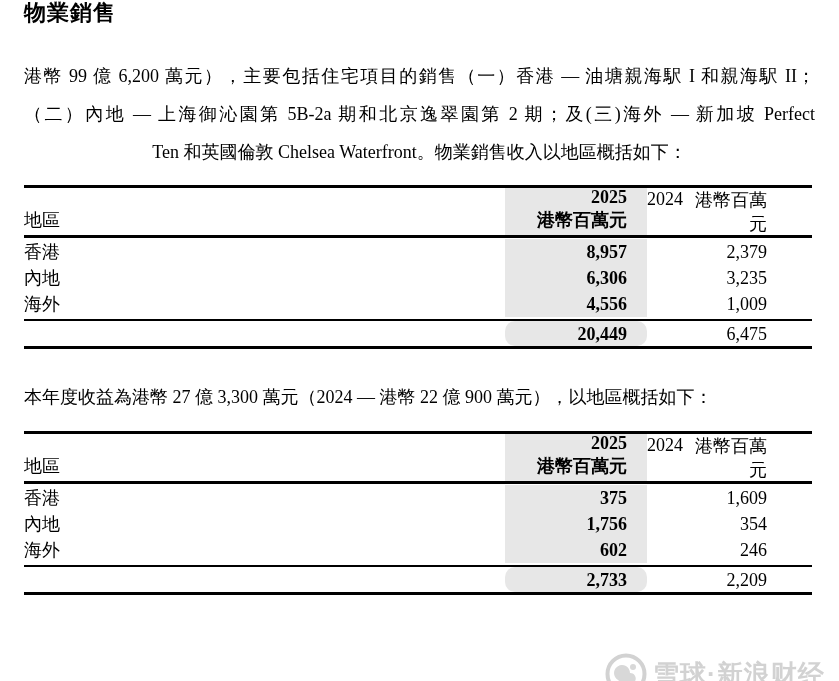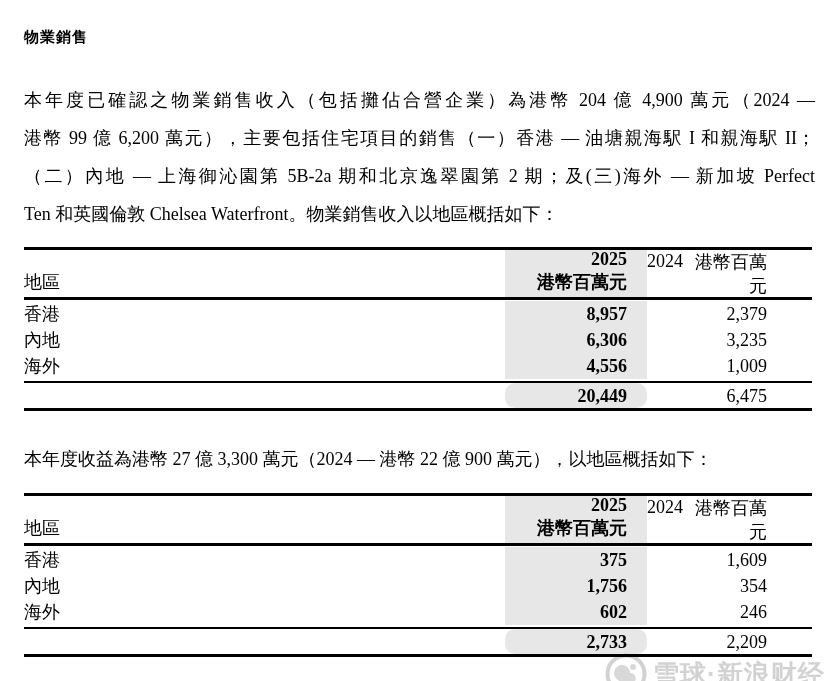--- a/index.html
+++ b/index.html
@@ -12,32 +12,32 @@
   body{
     background:#ffffff;
     color:var(--ink);
     font-family:"Liberation Serif","DejaVu Serif",serif;
     position:relative;
     overflow:hidden;
   }
   .doc{padding:0 24px;width:839px;}
 
   .page-title{
-    margin-top:24px;
     font-family:"Liberation Sans","DejaVu Sans",sans-serif;
     font-weight:700;
-    font-size:15px;
+    font-size:22px;
     line-height:26px;
     letter-spacing:1px;
   }
 
   .para{margin-top:31px;font-size:18px;}
   .para .line{
     line-height:38px;
     white-space:nowrap;
+    text-align:center;
   }
   .para .line.just{
     white-space:normal;
     text-align:justify;
     text-align-last:justify;
   }
   .para2{margin-top:29px;font-size:18px;}
   .para2 .line{line-height:38px;white-space:nowrap;}
 
   .fin-table{
@@ -102,21 +102,20 @@
   .wm-logo{flex:0 0 auto;}
 </style>
 </head>
 <body>
 
 <main class="doc">
 
   <h1 class="page-title">物業銷售</h1>
 
   <section class="para">
-    <div class="line just">本年度已確認之物業銷售收入（包括攤佔合營企業）為港幣 204 億 4,900 萬元（2024 —</div>
     <div class="line just">港幣 99 億 6,200 萬元），主要包括住宅項目的銷售（一）香港 — 油塘親海駅 I 和親海駅 II；</div>
     <div class="line just">（二）內地 — 上海御沁園第 5B-2a 期和北京逸翠園第 2 期；及(三)海外 — 新加坡 Perfect</div>
     <div class="line">Ten 和英國倫敦 Chelsea Waterfront。物業銷售收入以地區概括如下：</div>
   </section>
 
   <div class="fin-table">
     <div class="thead">
       <div class="c-region">地區</div>
       <div class="c-2025">
         <div class="yr">2025</div>

